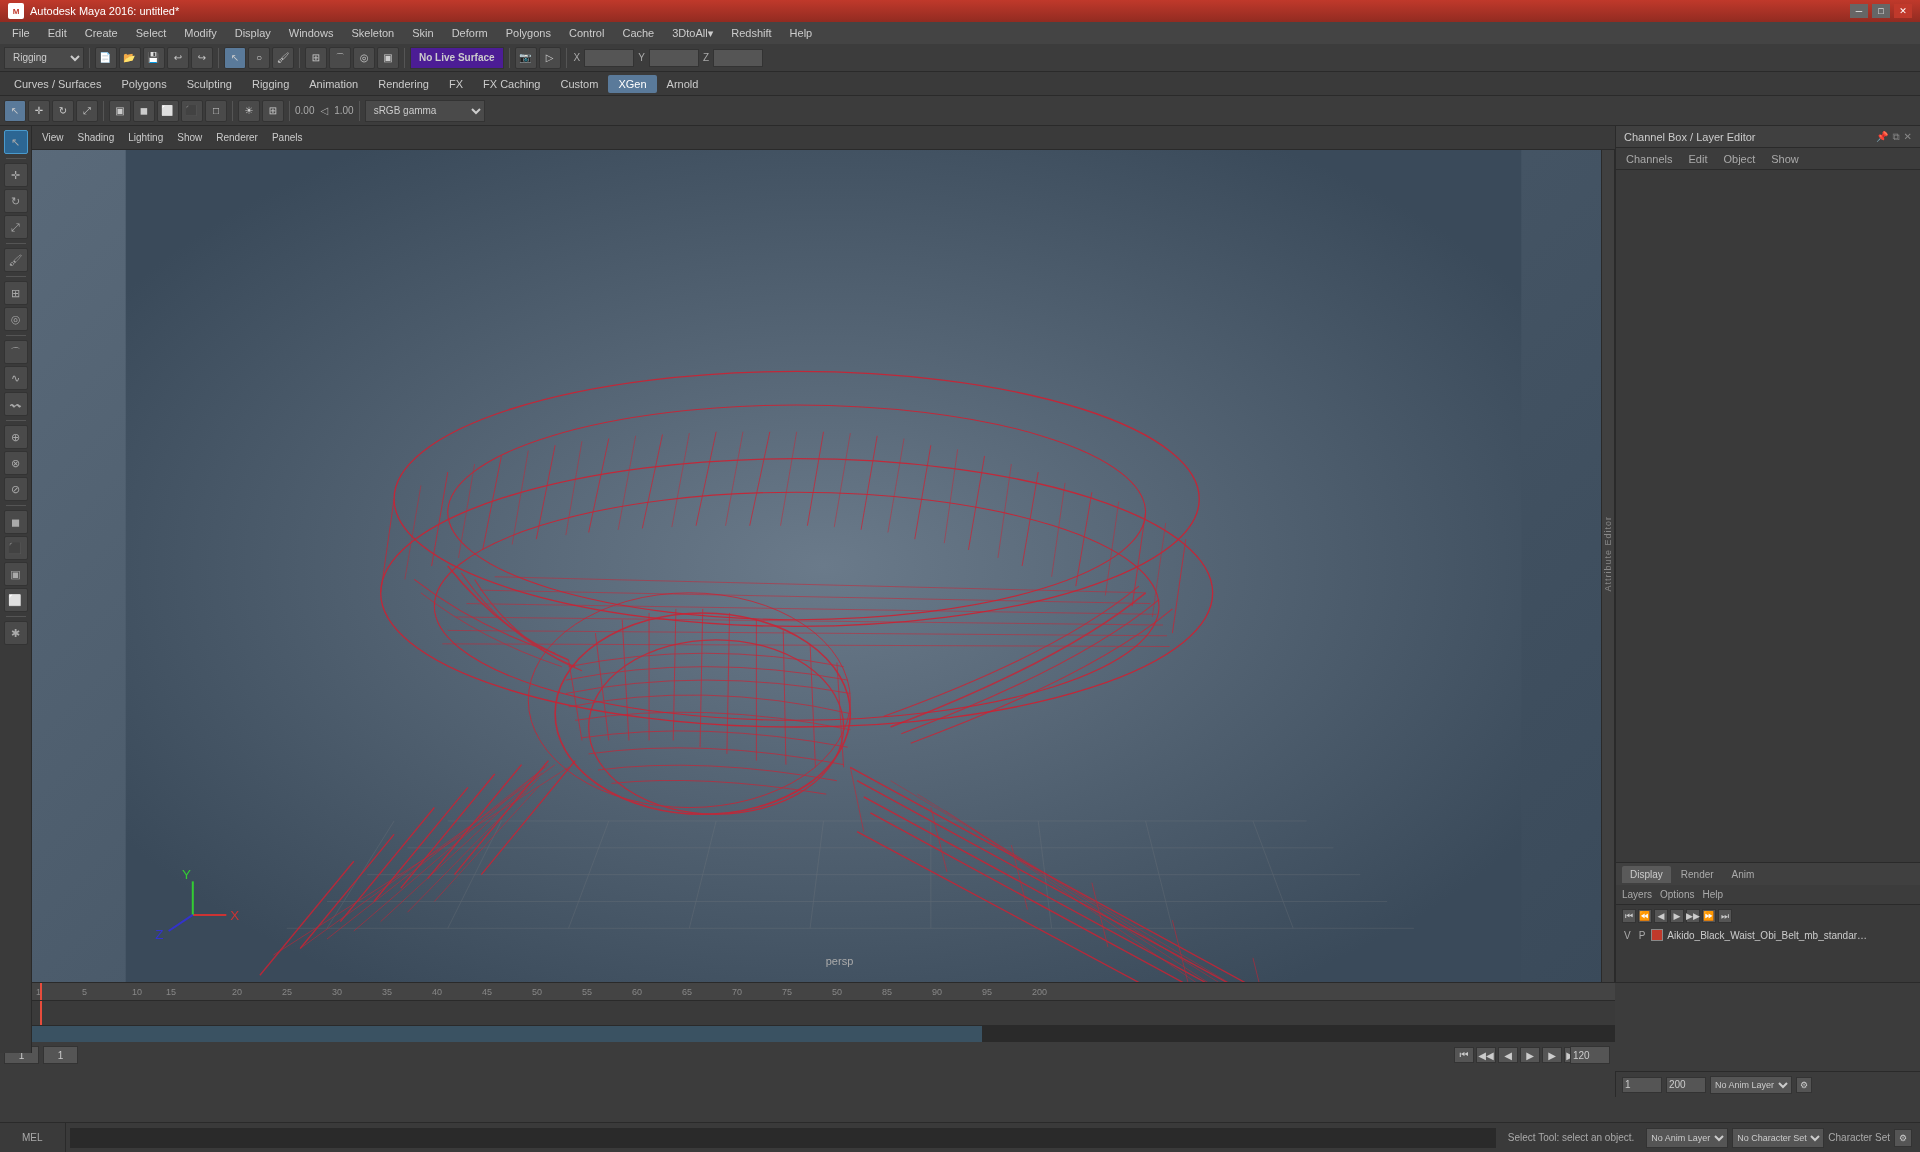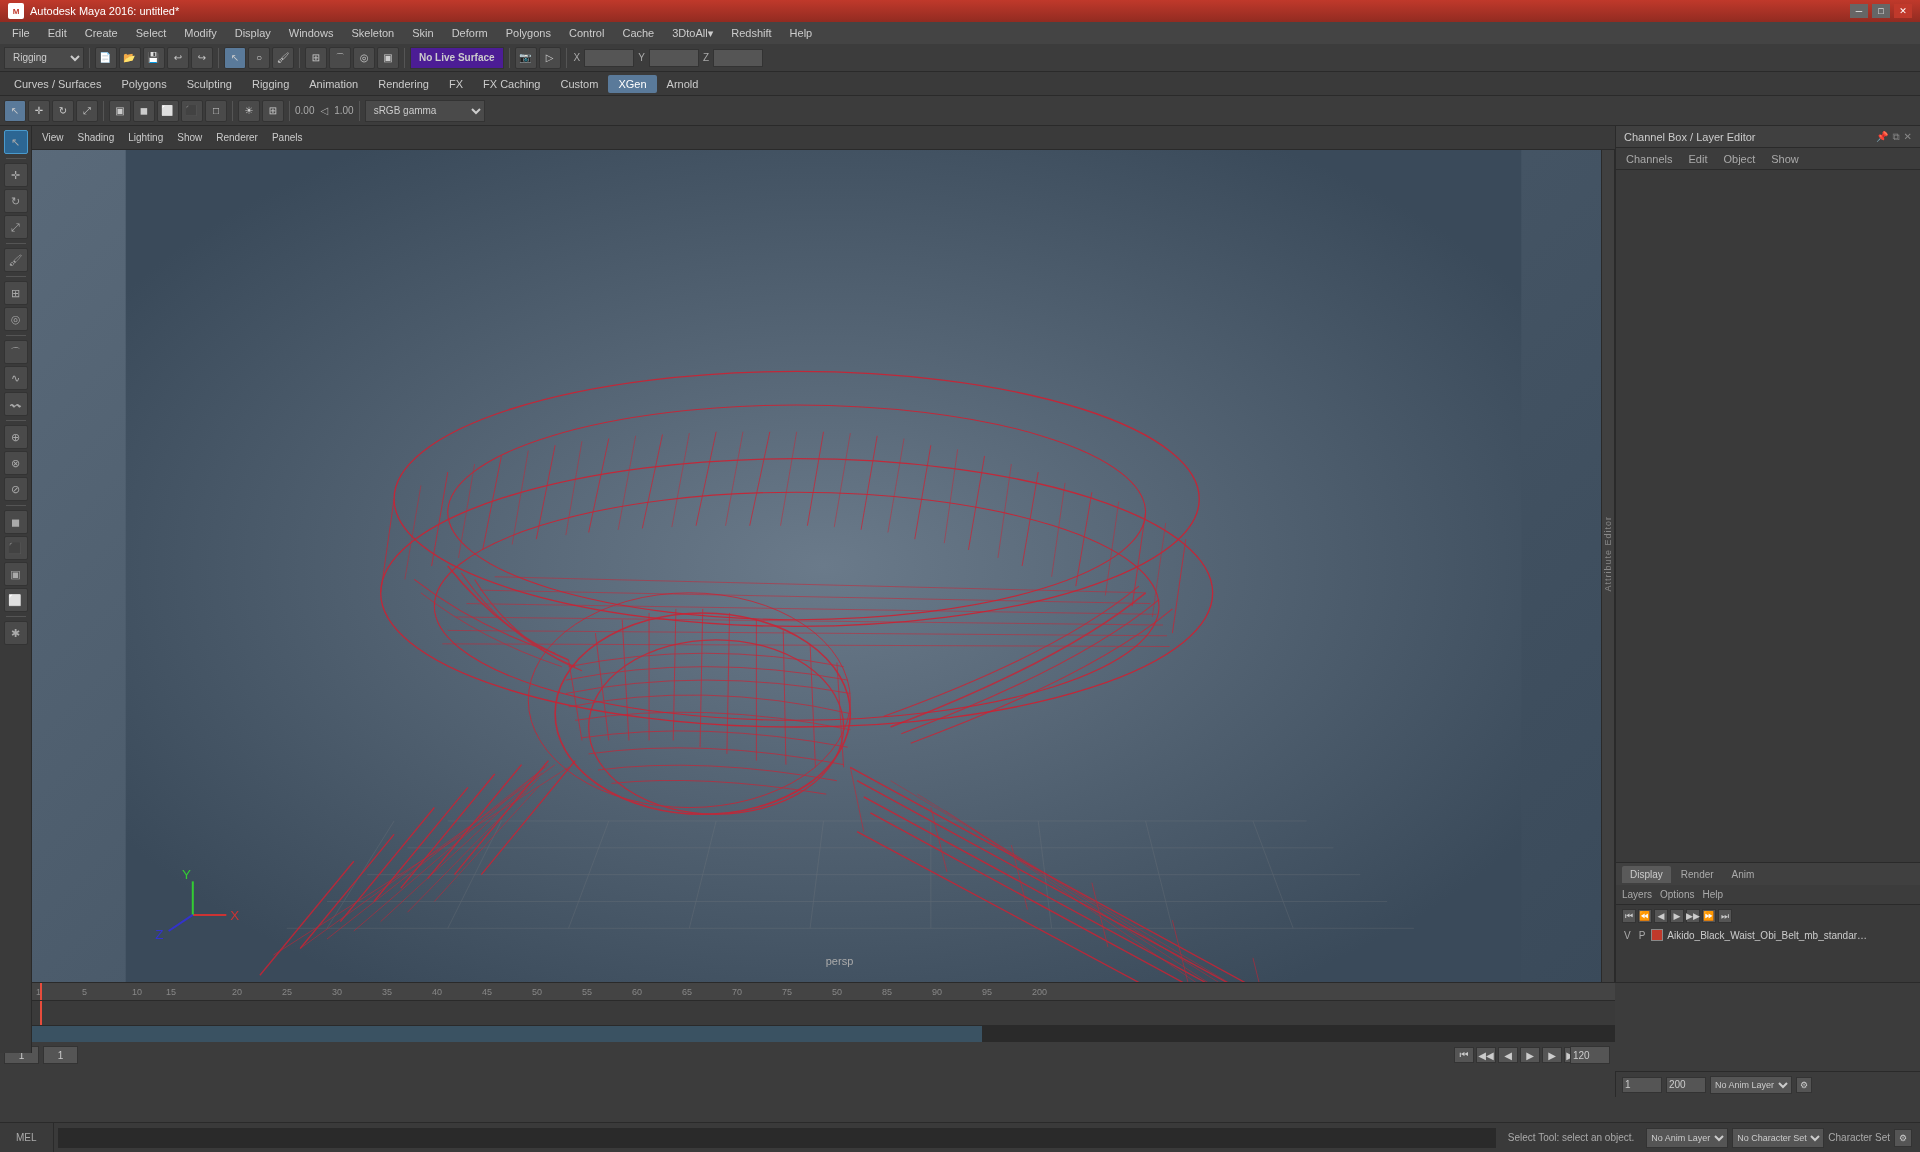--- a/index.html
+++ b/index.html
@@ -510,21 +510,21 @@
       right: 0;
       height: 30px;
       background: #3a3a3a;
       border-top: 1px solid #2a2a2a;
       display: flex;
       align-items: center;
       gap: 4px;
     }
 
     #mel-label {
-      padding: 0 16px;
+      padding: 0 22px;
       font-size: 10px;
       color: #aaa;
       border-right: 1px solid #2a2a2a;
       height: 100%;
       display: flex;
       align-items: center;
     }
 
     #status-input {
       flex: 1;

